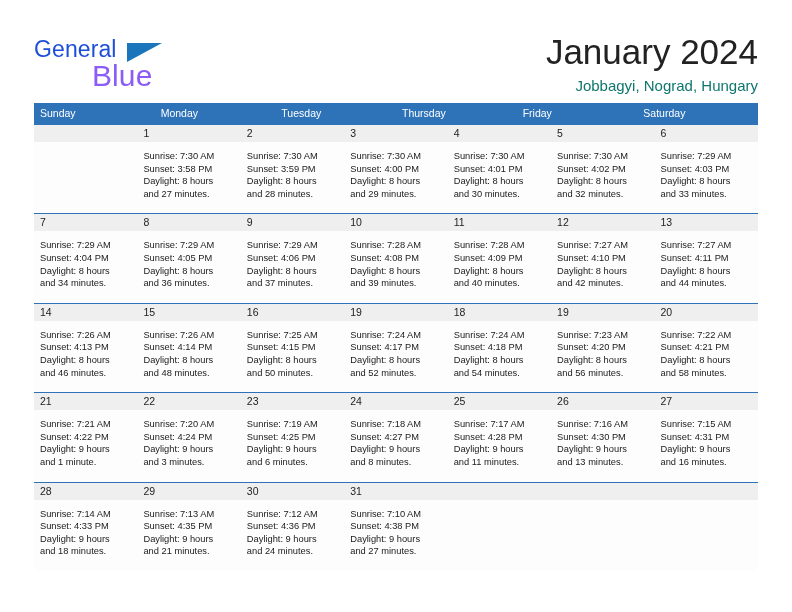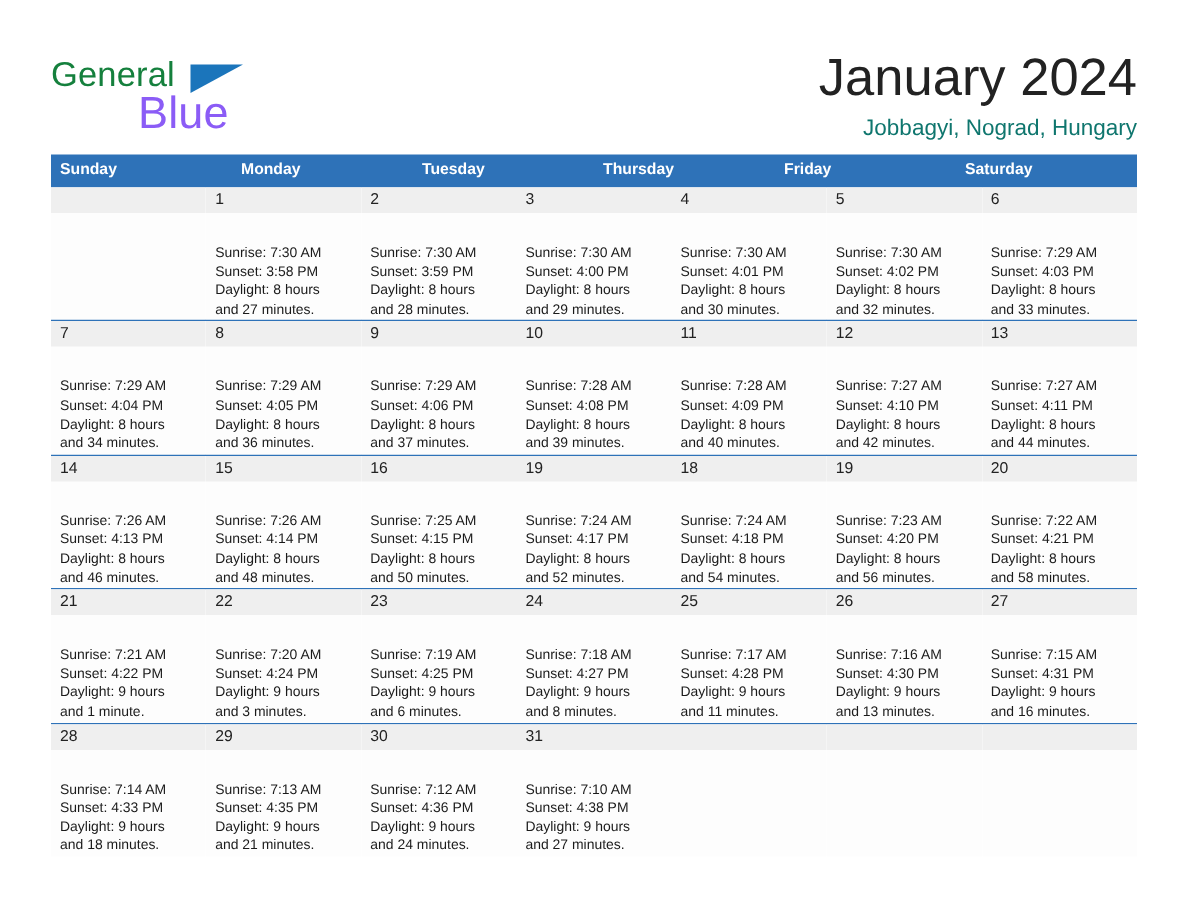--- a/index.html
+++ b/index.html
@@ -35,21 +35,21 @@
     top: 36px;
     width: 200px;
     height: 50px;
   }
   .brand-general {
     position: absolute;
     left: 0;
     top: 0;
     font-size: 23px;
     letter-spacing: 0.1px;
-    color: #15803d;
+    color: #1d4ed8;
     font-family: "Liberation Sans", sans-serif;
   }
   .brand-triangle {
     position: absolute;
     left: 93px;
     top: 7px;
     width: 0;
     height: 0;
     border-left: 35px solid #1b75bb;
     border-bottom: 19px solid transparent;
@@ -88,21 +88,20 @@
     position: absolute;
     left: 34px;
     top: 103px;
     width: 724px;
   }
   .dow-row {
     display: flex;
     width: 724px;
     height: 21px;
     background: #2e72b8;
-    font-weight: bold;
   }
   .dow {
     flex: 1 1 0;
     font-size: 10.5px;
     color: #ffffff;
     line-height: 21px;
     padding-left: 6px;
     box-sizing: border-box;
     white-space: nowrap;
   }
@@ -130,21 +129,21 @@
     font-size: 10.5px;
     color: #222222;
     line-height: 17px;
     padding-left: 6px;
     box-sizing: border-box;
   }
   .cell.empty .daynum {
     background: #efefef;
   }
   .info {
-    padding: 20px 6px 0 6px;
+    padding: 8px 6px 0 6px;
     font-size: 9.3px;
     line-height: 12.6px;
     color: #1a1a1a;
   }
   .info div {
     white-space: nowrap;
   }
 </style>
 </head>
 <body>

